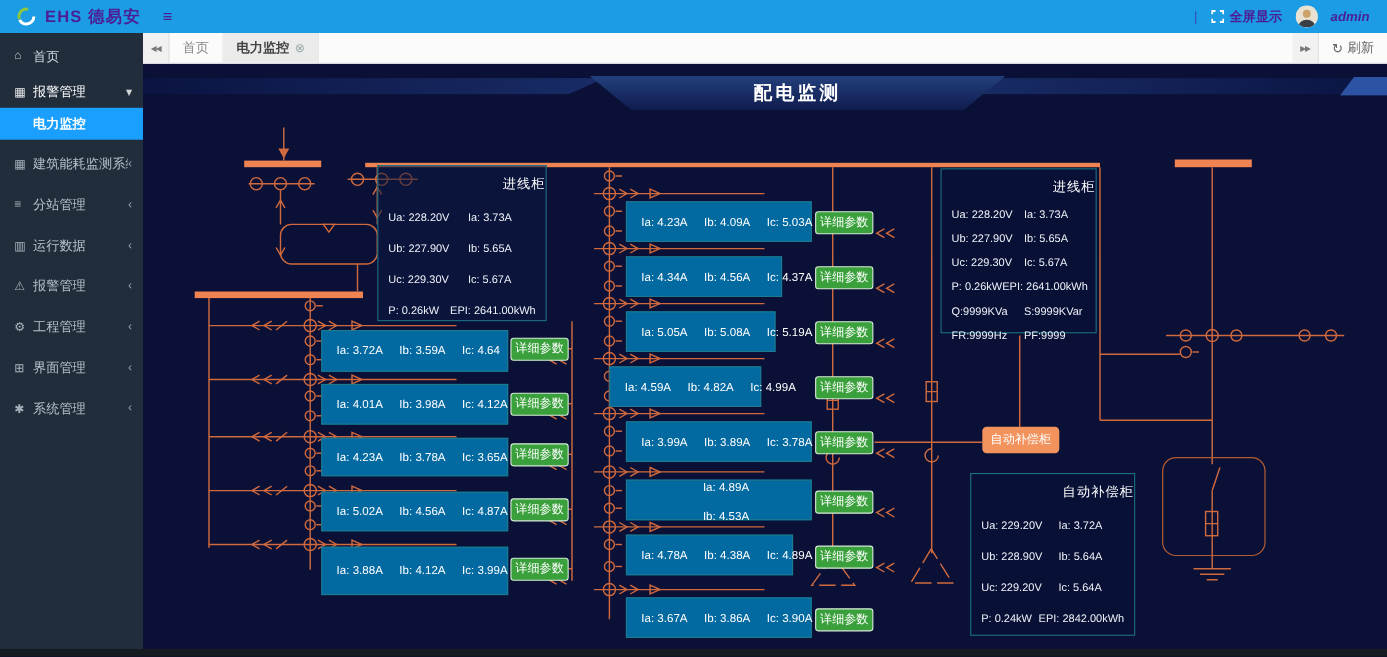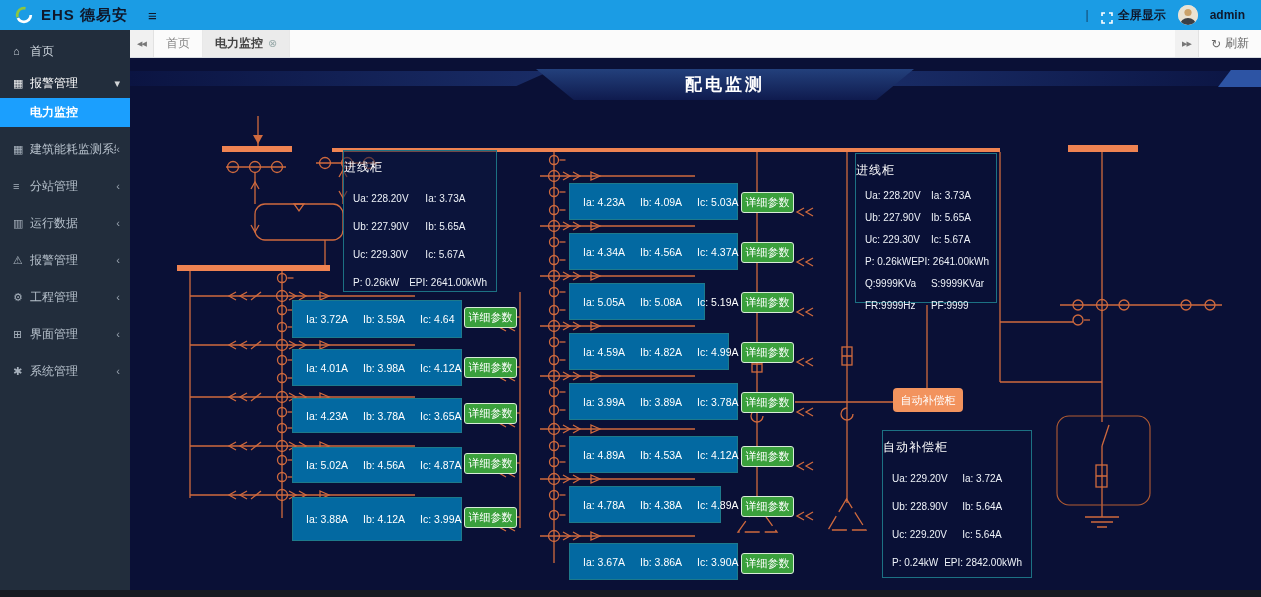--- a/index.html
+++ b/index.html
@@ -2,29 +2,29 @@
 <html><head>
 <meta charset="utf-8">
 <style>
   * { margin:0; padding:0; box-sizing:border-box; }
   html,body { width:1261px; height:597px; overflow:hidden; background:#0a1036;
     font-family:"Liberation Sans","DejaVu Sans",sans-serif; }
   #app { position:relative; width:1261px; height:597px; background:#0a1036; }
 
   
   #navbar { position:absolute; left:0; top:0; width:1261px; height:30px; background:#1b9ce4;
-    display:flex; align-items:center; color:#0f172a; z-index:30; }
+    display:flex; align-items:center; color:#4c1d95; z-index:30; }
   .brand { display:flex; align-items:center; gap:7px; padding-left:14px; width:130px; }
   .brand-text { font-size:15px; font-weight:bold; letter-spacing:1px; white-space:nowrap; }
   .hamburger { font-size:15px; margin-left:18px; cursor:pointer; }
   .nav-right { margin-left:auto; display:flex; align-items:center; gap:12px; padding-right:16px; font-size:12px; }
   .nav-divider { opacity:.7; }
-  .fullscreen { display:flex; align-items:flex-end; gap:5px; cursor:pointer; font-weight:bold; }
+  .fullscreen { display:flex; align-items:center; gap:5px; cursor:pointer; font-weight:bold; }
   .avatar { width:20px; height:20px; border-radius:50%; overflow:hidden; background:#dfe7ee; }
-  .username { font-weight:bold; }
+  .username { font-weight:bold;font-style:italic; }
 
   
   #sidebar { position:absolute; left:0; top:30px; width:130px; height:560px; background:#222d3c; z-index:20; }
   .sb-item { display:flex; align-items:center; height:30px; padding:0 8px 0 13px; color:#b6c0cb;
     font-size:12px; cursor:pointer; }
   .sb-item.home { margin-top:6px; color:#cdd5dd; }
   .sb-item.parent { color:#fff; margin-top:2px; }
   .sb-ic { width:17px; font-size:11px; text-align:left; opacity:.9; }
   .sb-lb { flex:1; white-space:nowrap; overflow:hidden; }
   .sb-ch { font-size:11px; opacity:.8; padding-right:2px; }
@@ -62,21 +62,21 @@
 
   #diagram { position:absolute; left:0; top:0; z-index:1; }
   #diagram .ln { stroke:#d06a3e; stroke-width:1.3; fill:none; }
   #diagram .bus { fill:#ef8352; }
   #diagram .nd { stroke:#d06a3e; fill:none; stroke-width:1.3; }
   #diagram .fill { fill:#d06a3e; stroke:none; }
   #diagram .box { stroke:#b35c33; fill:none; stroke-width:1.1; }
 
   .cab { position:absolute; border:1px solid #1c7183; background:rgba(13,23,64,.55);
     color:#eef2f8; font-size:10px; z-index:5; }
-  .cab .ct { text-align:left; padding-top:8px; font-size:12px; color:#fff; letter-spacing:1px; }
+  .cab .ct { text-align:right; padding-top:8px; font-size:12px; color:#fff; letter-spacing:1px; }
   .cab .rw { display:flex; padding:0 9px; white-space:nowrap; }
   .cab .rw span:first-child { width:54%; }
   .cabL .rw, .cabC .rw { margin-top:17px; }
   .cabR .rw { margin-top:11px; }
 
   .fbox { position:absolute; border:1px solid #1d7a8c; background:#0369a1; color:#fff;
     font-size:10.5px; display:flex; align-items:center; gap:15px; padding-left:13px;
     white-space:nowrap; z-index:5; }
   .gbtn { position:absolute; width:53px; height:21px; background:#3aa03c; border:1px solid #d8ecd8;
     border-radius:3px; color:#fff; font-size:11px; text-align:center; line-height:19px;
@@ -493,45 +493,45 @@
           <span>Ib: 4.12A</span>
           <span>Ic: 3.99A</span>
         </div>
         <div class="gbtn" style="left: 334px; top: 449px;">详细参数</div>
         <div class="fbox" style="left: 439px; top: 125px; width: 169px; height: 37px;">
           <span>Ia: 4.23A</span>
           <span>Ib: 4.09A</span>
           <span>Ic: 5.03A</span>
         </div>
         <div class="gbtn" style="left: 611px; top: 134px;">详细参数</div>
-        <div class="fbox" style="left: 439px; top: 175px; width: 169px; height: 37px;">
+        <div class="fbox" style="left: 439px; top: 175px; width: 142px; height: 37px;">
           <span>Ia: 4.34A</span>
           <span>Ib: 4.56A</span>
           <span>Ic: 4.37A</span>
         </div>
         <div class="gbtn" style="left: 611px; top: 184px;">详细参数</div>
         <div class="fbox" style="left: 439px; top: 225px; width: 136px; height: 37px;">
           <span>Ia: 5.05A</span>
           <span>Ib: 5.08A</span>
           <span>Ic: 5.19A</span>
         </div>
         <div class="gbtn" style="left: 611px; top: 234px;">详细参数</div>
-        <div class="fbox" style="left: 439px; top: 275px; width: 160px; height: 37px; text-align: center;">
+        <div class="fbox" style="left: 424px; top: 275px; width: 138px; height: 37px; text-align: center;">
           <span>Ia: 4.59A</span>
           <span>Ib: 4.82A</span>
           <span>Ic: 4.99A</span>
         </div>
         <div class="gbtn" style="left: 611px; top: 284px;">详细参数</div>
         <div class="fbox" style="left: 439px; top: 325px; width: 169px; height: 37px;">
           <span>Ia: 3.99A</span>
           <span>Ib: 3.89A</span>
           <span>Ic: 3.78A</span>
         </div>
         <div class="gbtn" style="left: 611px; top: 334px;">详细参数</div>
-        <div class="fbox" style="left: 439px; top: 378px; width: 169px; height: 37px;">
+        <div class="fbox" style="left: 439px; top: 378px; width: 169px; height: 37px; flex-direction: column;">
           <span>Ia: 4.89A</span>
           <span>Ib: 4.53A</span>
           <span>Ic: 4.12A</span>
         </div>
         <div class="gbtn" style="left: 611px; top: 388px;">详细参数</div>
         <div class="fbox" style="left: 439px; top: 428px; width: 152px; height: 37px;">
           <span>Ia: 4.78A</span>
           <span>Ib: 4.38A</span>
           <span>Ic: 4.89A</span>
         </div>

